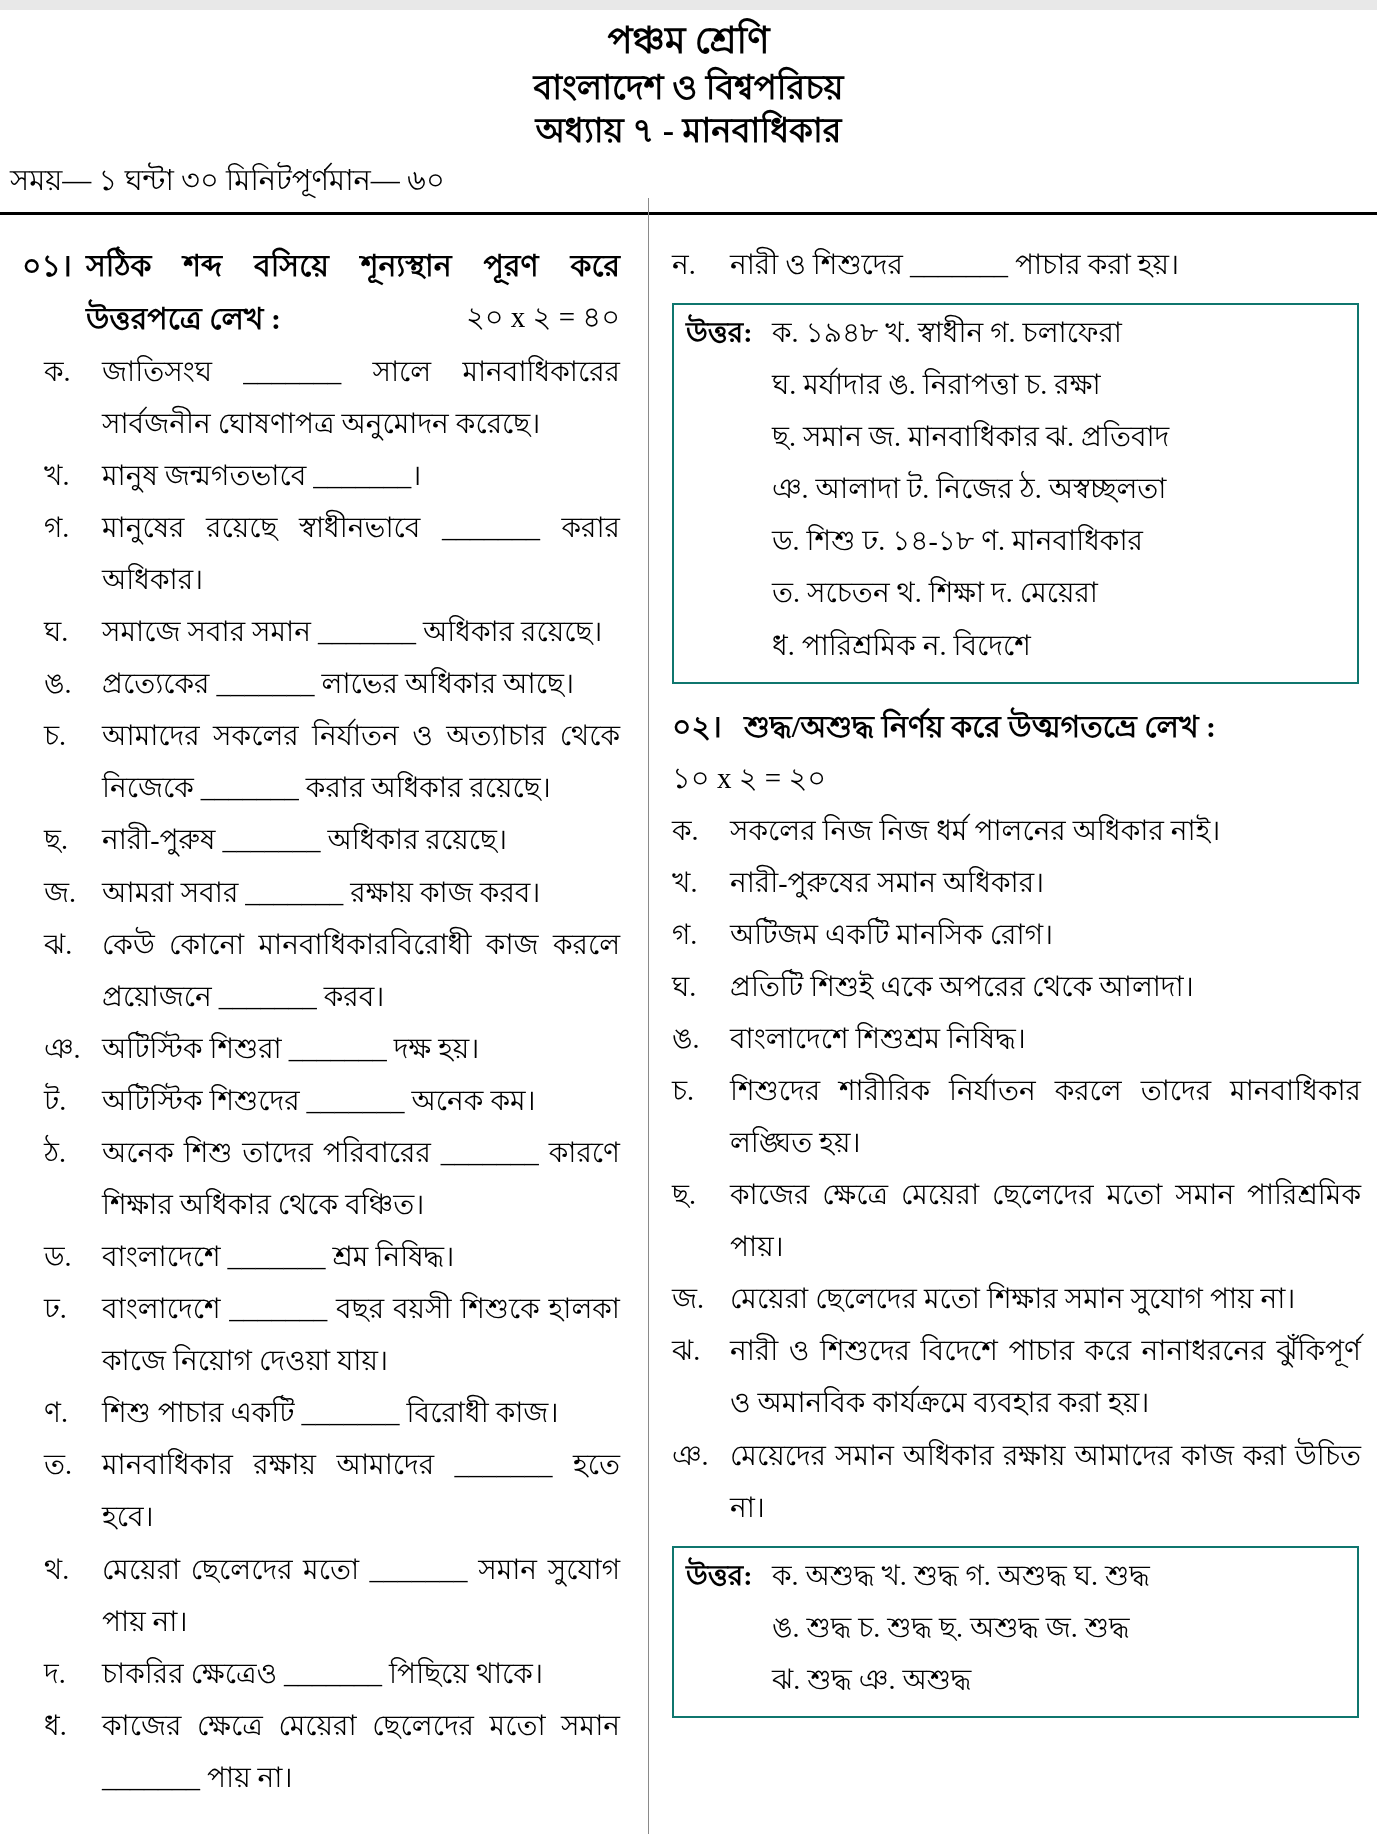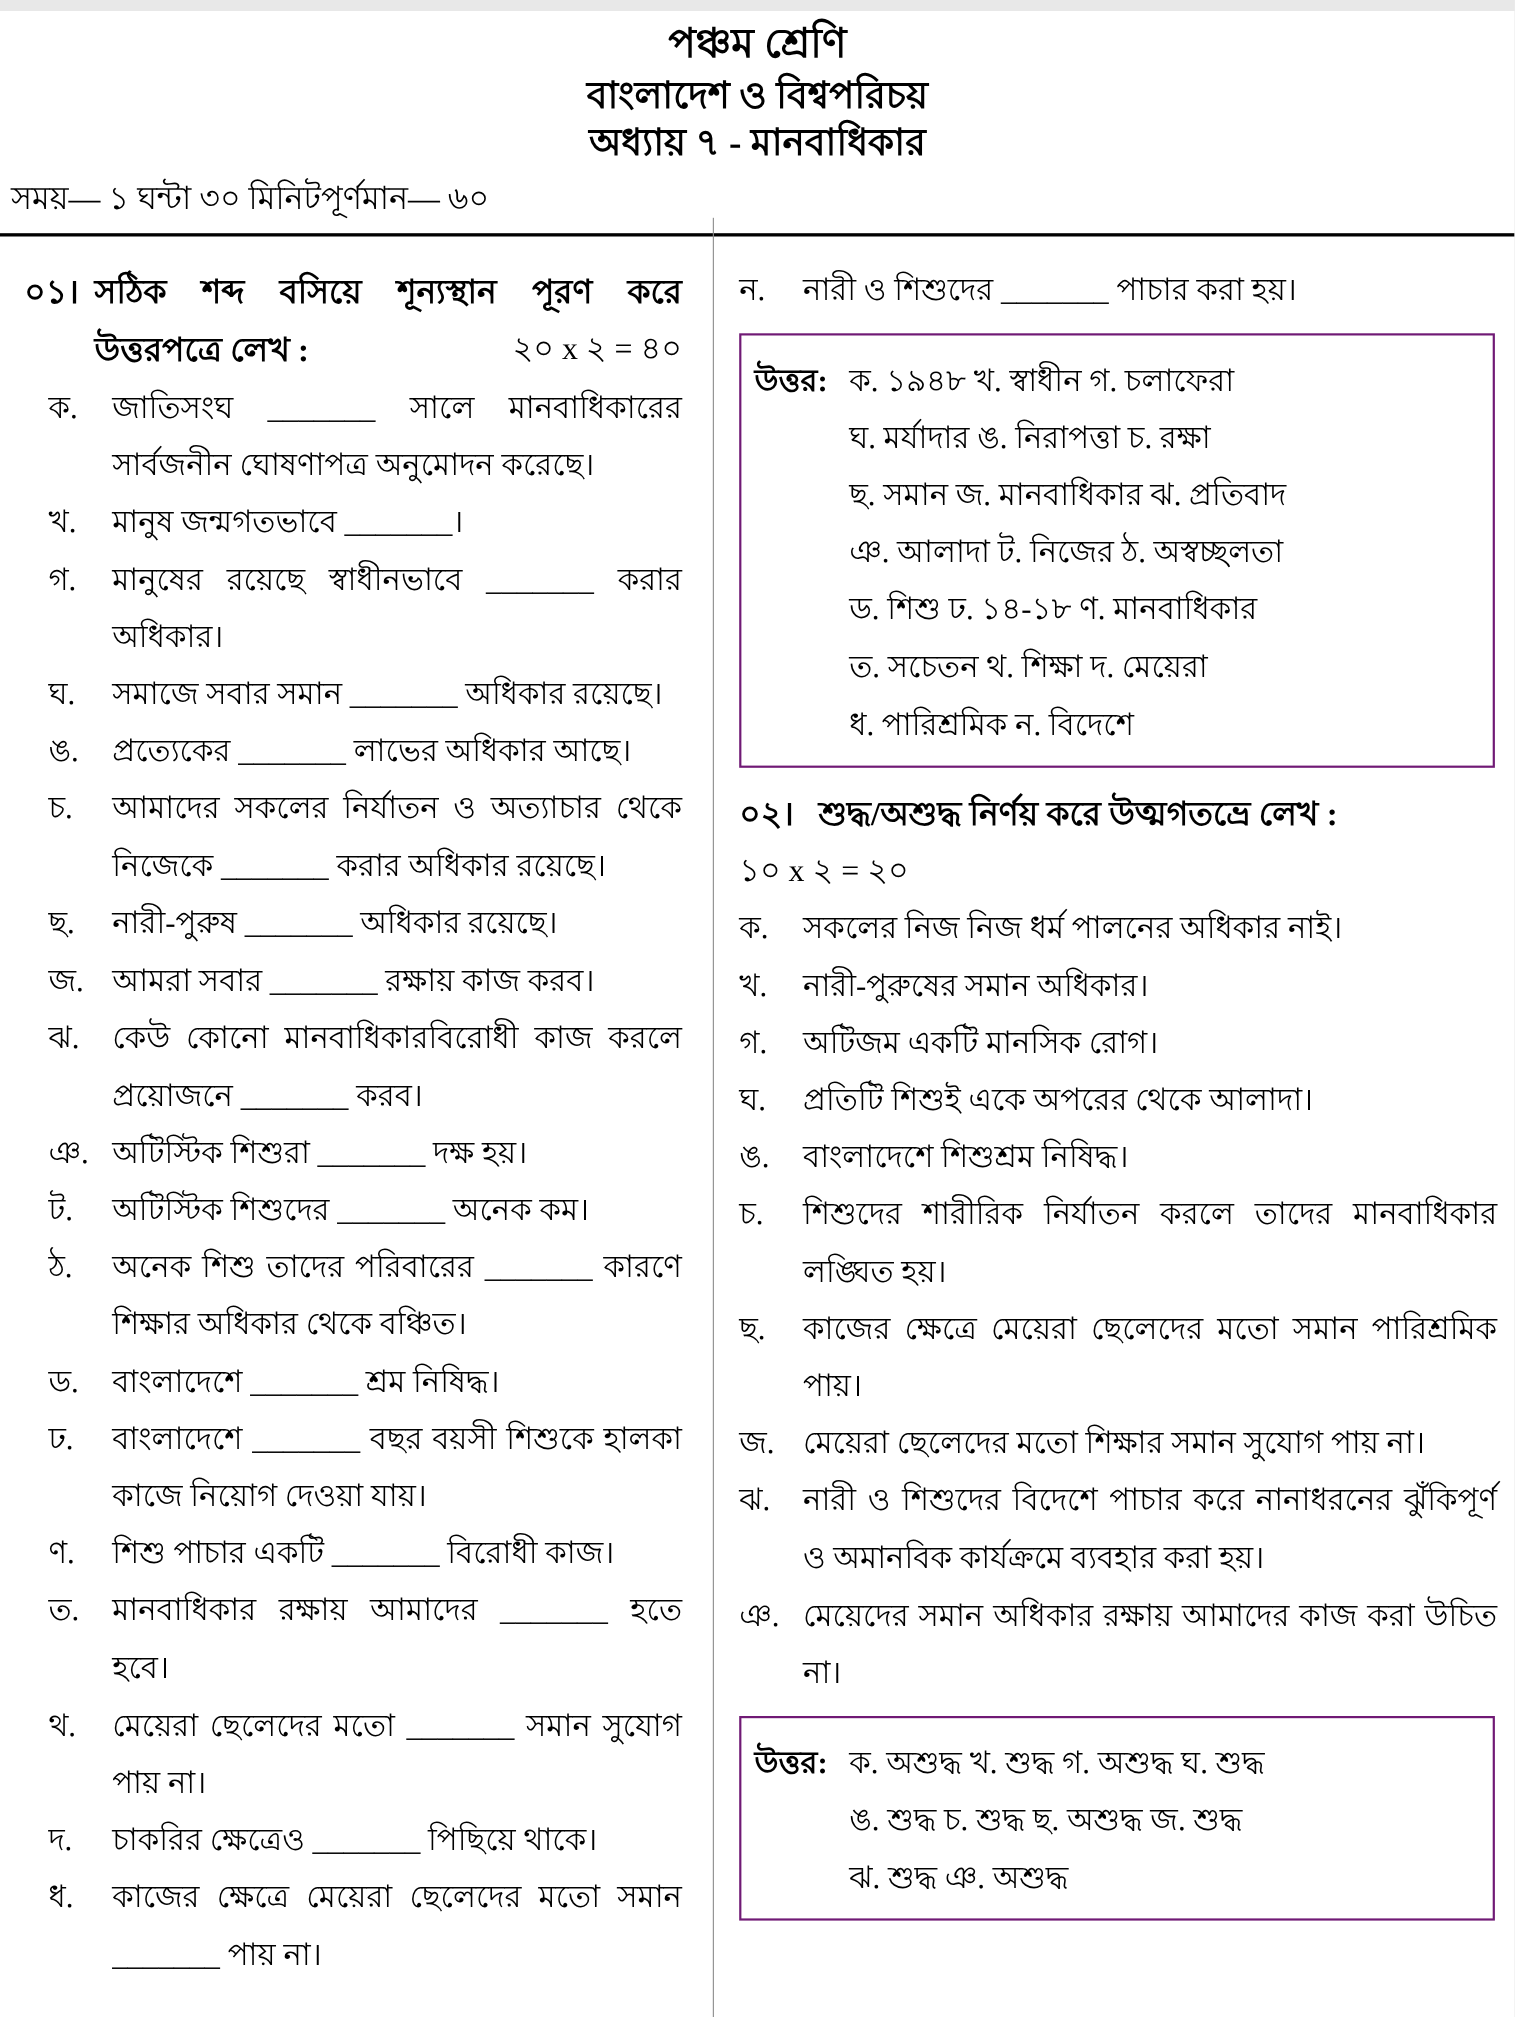--- a/index.html
+++ b/index.html
@@ -31,22 +31,22 @@
   .q2-line1 { display:flex; line-height:1.78; }
   .q2-line1 .num { width:72px; flex:none; }
   .q2-line1 .ttl { flex:1; }
   .q2-marks { font-weight:400; font-size:29px; line-height:1.78; padding-right:6px; }
   
   .item { display:flex; font-size:28px; line-height:1.86; }
   .col-left .item { margin-left:22px; }
   .item .lbl { width:58px; flex:none; }
   .item .txt { flex:1; text-align:justify; }
   
-  .answer-box { border:2px solid #701a75; margin:12px 2px 16px 0;
-                padding:16px 12px 10px 12px; font-size:28px; line-height:1.86; }
+  .answer-box { border:2px solid #0f766e; margin:12px 2px 16px 0;
+                padding:2px 12px 10px 12px; font-size:28px; line-height:1.86; }
   .ans-first { display:flex; }
   .ans-lbl { font-weight:700; width:86px; flex:none; }
   .ans-txt { flex:1; }
   .ans-rest { padding-left:86px; }
 </style>
 </head>
 <body>
 
 <div class="page">
 

